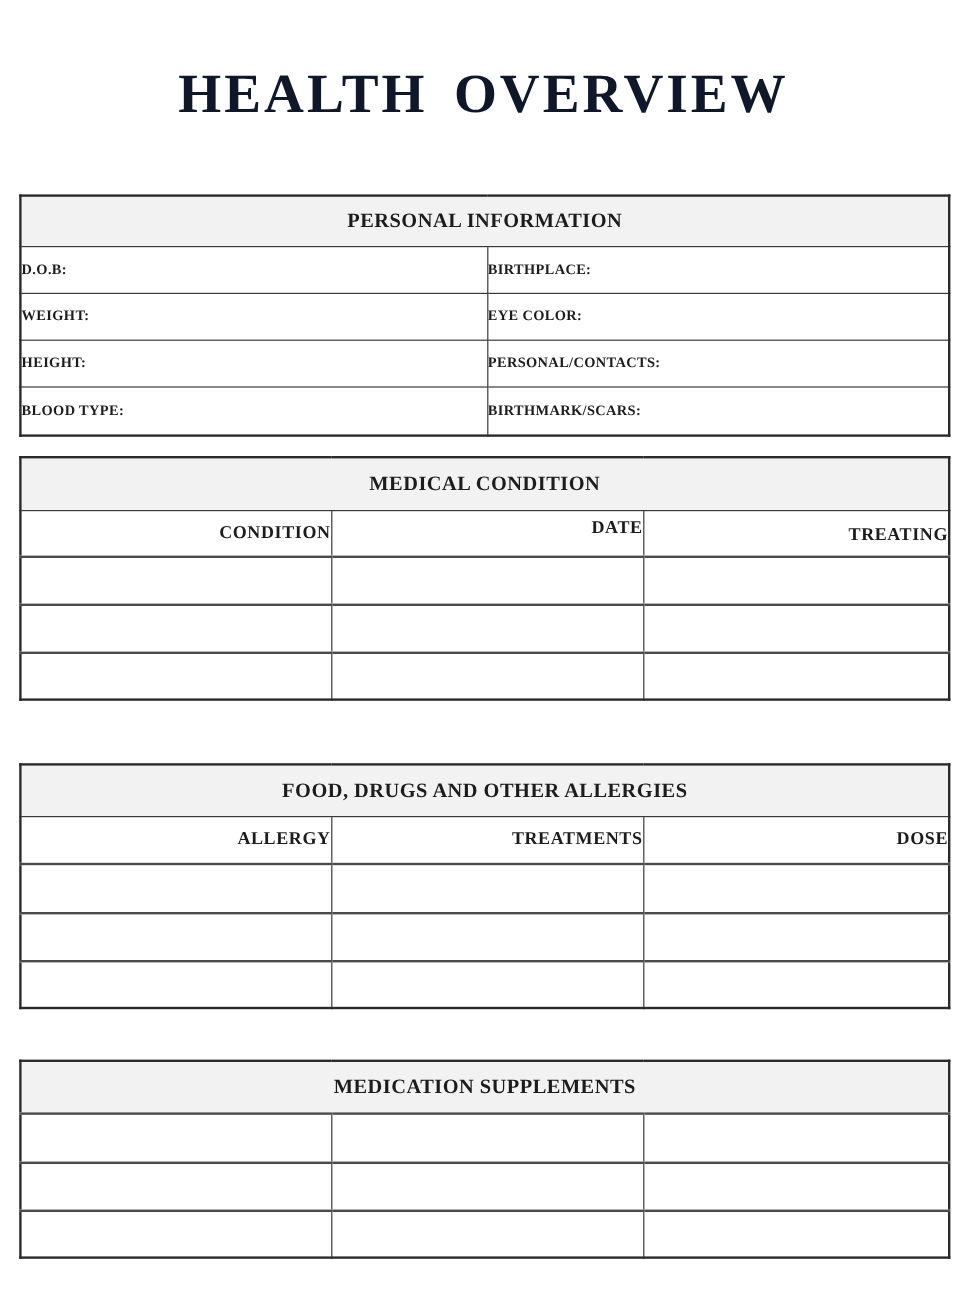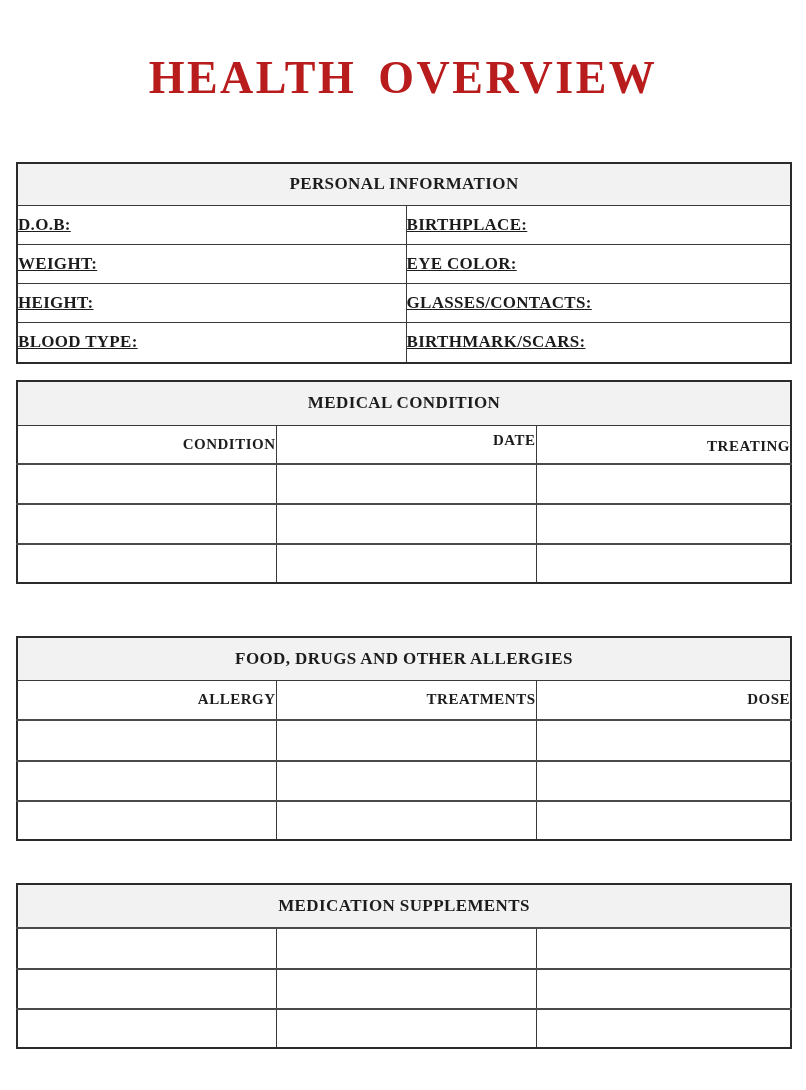--- a/index.html
+++ b/index.html
@@ -20,21 +20,21 @@
   }
   .page-title {
     margin: 0;
     padding-top: 52px;
     text-align: center;
     font-size: 46px;
     line-height: 1.15;
     font-weight: 700;
     letter-spacing: 2.5px;
     word-spacing: 8px;
-    color: #b91c1c;
+    color: #0f172a;
   }
   table.form-table {
     width: 774px;
     border-collapse: collapse;
     table-layout: fixed;
   }
   table.form-table td, table.form-table th {
     border: 1.5px solid #3a3a3a;
     padding: 0;
     margin: 0;
@@ -51,27 +51,26 @@
     text-align: center;
     height: 41px;
     border-bottom: 2px solid #2b2b2b;
   }
   .t1 { margin-top: 57px; border-radius: 12px; }
   .t2 { margin-top: 16px; }
   .t3 { margin-top: 52px; }
   .t4 { margin-top: 42px; }
   td.field-cell {
     height: 38px;
-    font-size: 17px;
+    font-size: 12px;
     font-weight: 700;
     letter-spacing: 0.3px;
     text-align: left;
     vertical-align: middle;
     padding-left: 12px;
-    text-decoration: underline;
   }
   td.col-header {
     height: 37px;
     font-size: 15px;
     font-weight: 700;
     letter-spacing: 0.5px;
     text-align: right;
     vertical-align: middle;
   }
   td.empty-cell {
@@ -103,21 +102,21 @@
     <tr>
       <td class="field-cell"><span>D.O.B:</span></td>
       <td class="field-cell"><span>BIRTHPLACE:</span></td>
     </tr>
     <tr>
       <td class="field-cell"><span>WEIGHT:</span></td>
       <td class="field-cell"><span>EYE COLOR:</span></td>
     </tr>
     <tr>
       <td class="field-cell"><span>HEIGHT:</span></td>
-      <td class="field-cell"><span>GLASSES/CONTACTS:</span></td>
+      <td class="field-cell"><span>PERSONAL/CONTACTS:</span></td>
     </tr>
     <tr>
       <td class="field-cell" style="height:39px"><span>BLOOD TYPE:</span></td>
       <td class="field-cell" style="height:39px"><span>BIRTHMARK/SCARS:</span></td>
     </tr>
   </tbody>
     </table>
 
   <table class="form-table t2">
     <colgroup>

